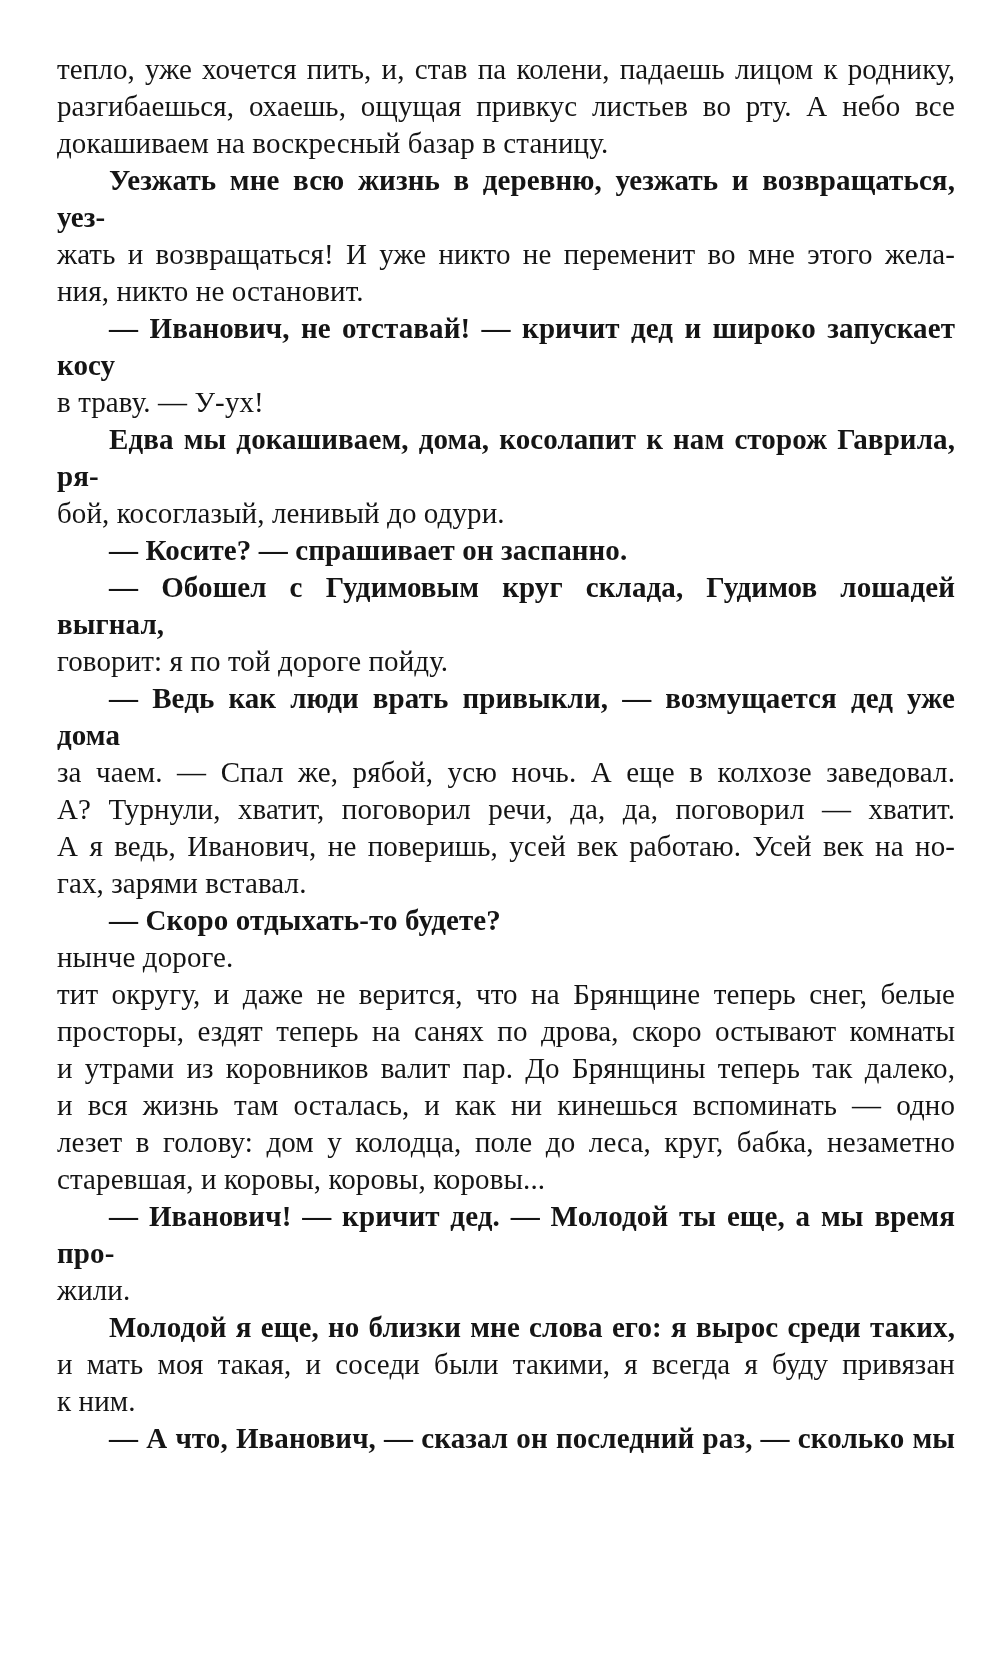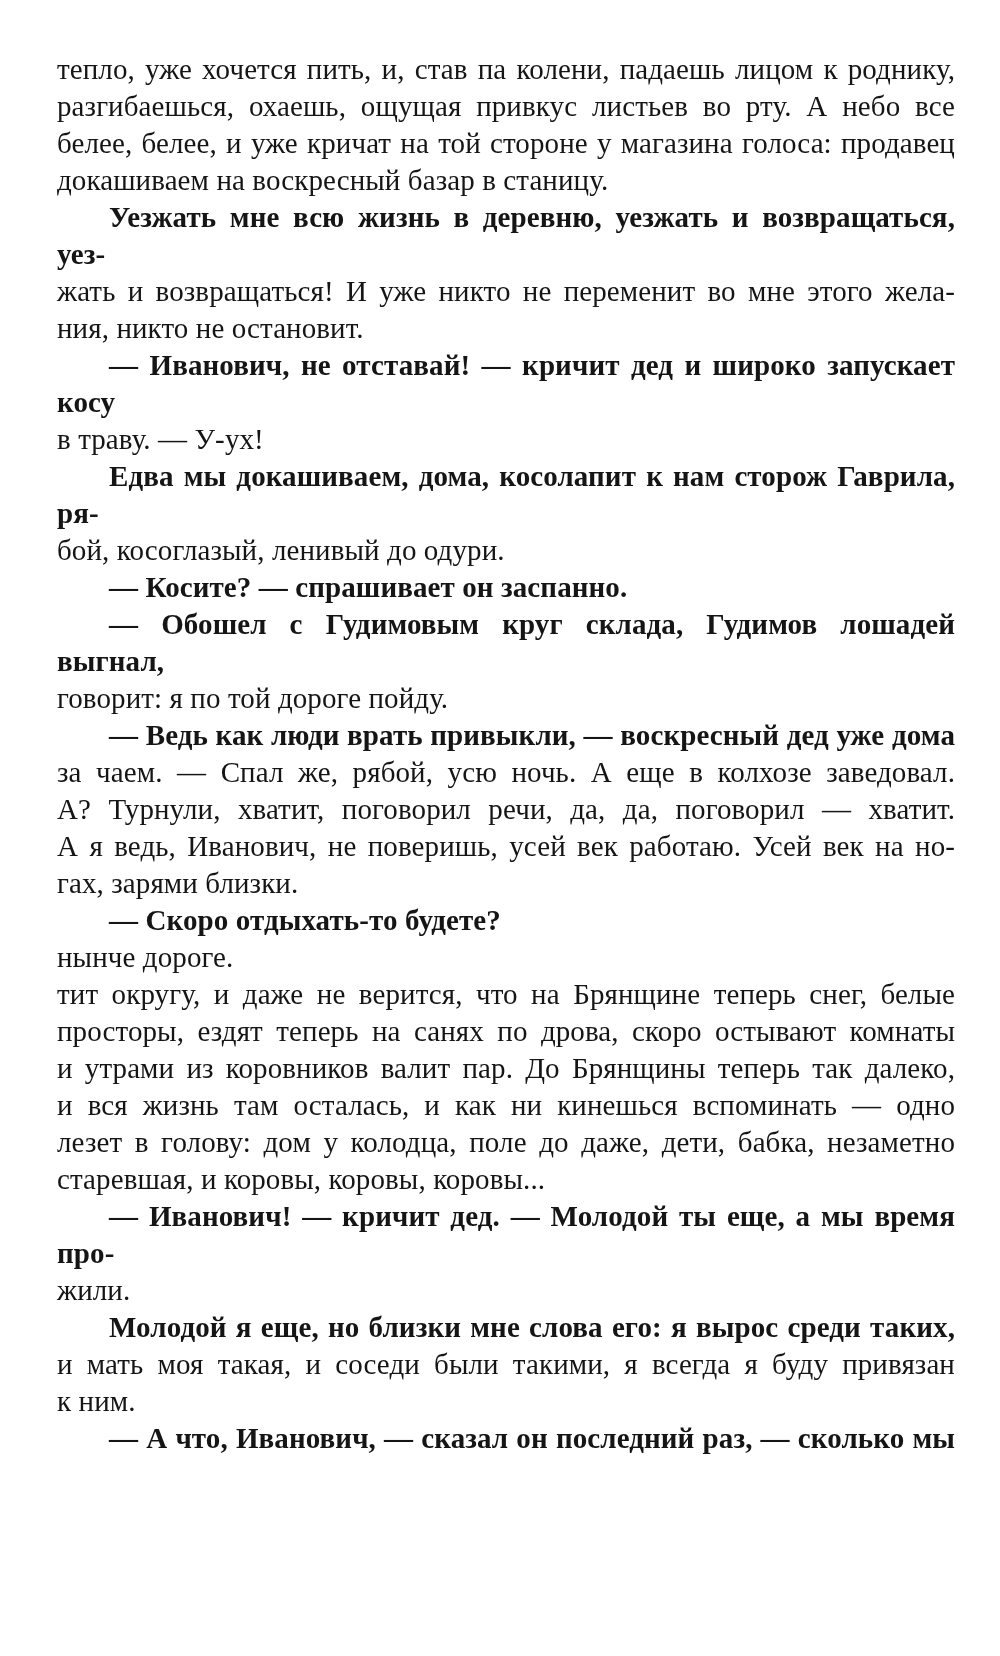--- a/index.html
+++ b/index.html
@@ -51,21 +51,20 @@
   }
 </style>
 </head>
 <body>
 
 <div class="page">
   <div class="text-block" id="text-block">
       <div class="paragraph">
         <div class="line">тепло, уже хочется пить, и, став па колени, падаешь лицом к роднику,</div>
         <div class="line">разгибаешься, охаешь, ощущая привкус листьев во рту. А небо все</div>
-        <div class="line">белее, белее, и уже кричат на той стороне у магазина голоса: продавец</div>
         <div class="line para-end">докашиваем на воскресный базар в станицу.</div>
       </div>
       <div class="paragraph">
         <div class="line first-indent">Уезжать мне всю жизнь в деревню, уезжать и возвращаться, уез-</div>
         <div class="line">жать и возвращаться! И уже никто не переменит во мне этого жела-</div>
         <div class="line para-end">ния, никто не остановит.</div>
       </div>
       <div class="paragraph">
         <div class="line first-indent">— Иванович, не отставай! — кричит дед и широко запускает косу</div>
         <div class="line para-end">в траву. — У-ух!</div>
@@ -75,38 +74,38 @@
         <div class="line para-end">бой, косоглазый, ленивый до одури.</div>
       </div>
       <div class="paragraph">
         <div class="line first-indent para-end">— Косите? — спрашивает он заспанно.</div>
       </div>
       <div class="paragraph">
         <div class="line first-indent">— Обошел с Гудимовым круг склада, Гудимов лошадей выгнал,</div>
         <div class="line para-end">говорит: я по той дороге пойду.</div>
       </div>
       <div class="paragraph">
-        <div class="line first-indent">— Ведь как люди врать привыкли, — воскресный дед уже дома</div>
+        <div class="line first-indent">— Ведь как люди врать привыкли, — возмущается дед уже дома</div>
         <div class="line">за чаем. — Спал же, рябой, усю ночь. А еще в колхозе заведовал.</div>
         <div class="line">А? Турнули, хватит, поговорил речи, да, да, поговорил — хватит.</div>
         <div class="line">А я ведь, Иванович, не поверишь, усей век работаю. Усей век на но-</div>
-        <div class="line para-end">гах, зарями близки.</div>
+        <div class="line para-end">гах, зарями вставал.</div>
       </div>
       <div class="paragraph">
         <div class="line first-indent para-end">— Скоро отдыхать-то будете?</div>
       </div>
       <div class="paragraph">
         <div class="line para-end">нынче дороге.</div>
       </div>
       <div class="paragraph">
         <div class="line">тит округу, и даже не верится, что на Брянщине теперь снег, белые</div>
         <div class="line">просторы, ездят теперь на санях по дрова, скоро остывают комнаты</div>
         <div class="line">и утрами из коровников валит пар. До Брянщины теперь так далеко,</div>
         <div class="line">и вся жизнь там осталась, и как ни кинешься вспоминать — одно</div>
-        <div class="line">лезет в голову: дом у колодца, поле до даже, дети, бабка, незаметно</div>
+        <div class="line">лезет в голову: дом у колодца, поле до леса, круг, бабка, незаметно</div>
         <div class="line para-end">старевшая, и коровы, коровы, коровы...</div>
       </div>
       <div class="paragraph">
         <div class="line first-indent">— Иванович! — кричит дед. — Молодой ты еще, а мы время про-</div>
         <div class="line para-end">жили.</div>
       </div>
       <div class="paragraph">
         <div class="line first-indent">Молодой я еще, но близки мне слова его: я вырос среди таких,</div>
         <div class="line">и мать моя такая, и соседи были такими, я всегда я буду привязан</div>
         <div class="line para-end">к ним.</div>

